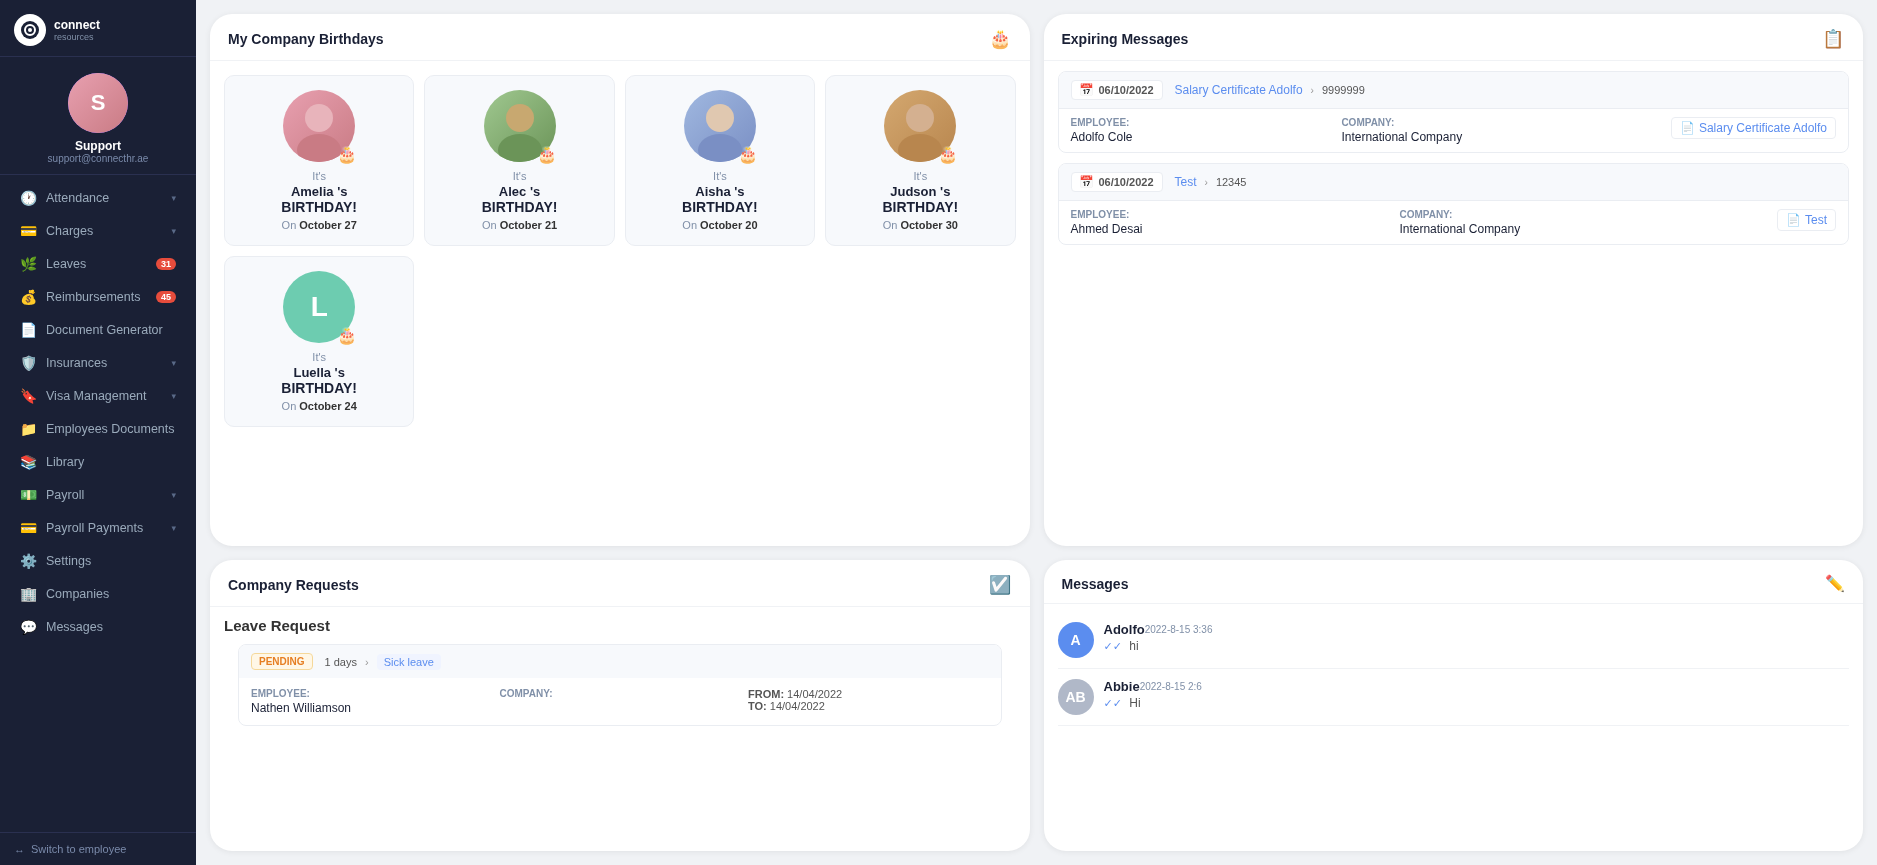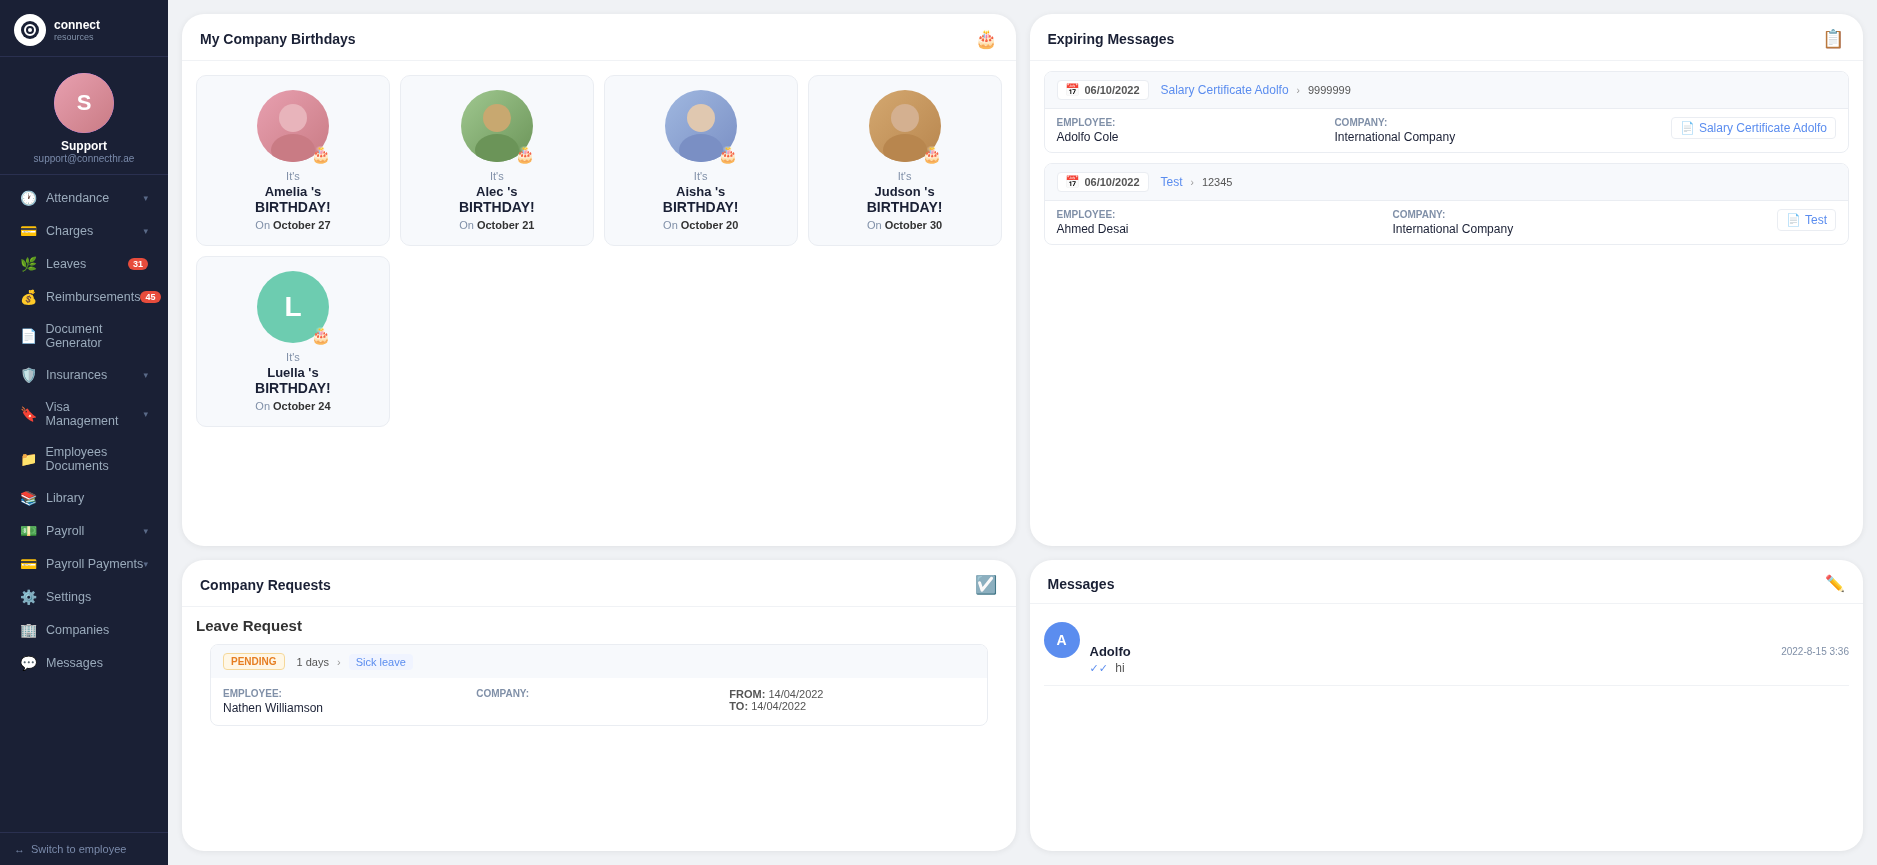--- a/index.html
+++ b/index.html
@@ -1,20 +1,20 @@
 <!DOCTYPE html>
 <html><head>
   <meta charset="utf-8">
   <style>
     * { box-sizing: border-box; margin: 0; padding: 0; }
     body { font-family: 'Segoe UI', Arial, sans-serif; background: #f0f2f5; display: flex; height: 865px; overflow: hidden; font-size: 13px; }
 
     
     .sidebar {
-      width: 168px;
+      width: 196px;
       background: #1a2035;
       color: #cdd3e0;
       display: flex;
       flex-direction: column;
       flex-shrink: 0;
       height: 865px;
       overflow-y: auto;
     }
     .sidebar-logo {
       display: flex;
@@ -200,21 +200,21 @@
     }
     .msg-avatar {
       width: 36px; height: 36px; border-radius: 50%;
       background: #ddd; flex-shrink: 0;
       overflow: hidden; display: flex; align-items: center; justify-content: center;
       font-size: 14px; color: #fff; font-weight: 700;
     }
     .msg-avatar.blue { background: #5b8def; }
     .msg-avatar.gray { background: #b0b8c8; }
     .msg-content { flex: 1; }
-    .msg-name-row { display: flex; justify-content: space-between; align-items: center; margin-bottom: 2px; margin-top: 22px; }
+    .msg-name-row { display: flex; align-items: center; margin-bottom: 2px; }
     .msg-name { font-size: 13px; font-weight: 700; color: #1a2035; }
     .msg-time { font-size: 10px; color: #8090a8; }
     .msg-text { font-size: 12px; color: #555; }
     .msg-check { font-size: 11px; color: #5b8def; margin-right: 4px; }
 
     .edit-icon { font-size: 16px; color: #8090a8; cursor: pointer; }
 
     
     .birthdays-wrapper {
       grid-column: 1;
@@ -560,16 +560,29 @@
             <span class="msg-name">Adolfo</span>
             <span class="msg-time">2022-8-15 3:36</span>
           </div>
           <div class="msg-text">
             <span class="msg-check">✓✓</span>
             hi
           </div>
         </div>
       </div>
 
+      <div class="msg-item">
+        <div class="msg-avatar gray">AB</div>
+        <div class="msg-content">
+          <div class="msg-name-row">
+            <span class="msg-name">Abbie</span>
+            <span class="msg-time">2022-8-15 2:6</span>
+          </div>
+          <div class="msg-text">
+            <span class="msg-check">✓✓</span>
+            Hi
+          </div>
+        </div>
+      </div>
     </div>
   </div>
 
 </div>
 
 </body></html>

